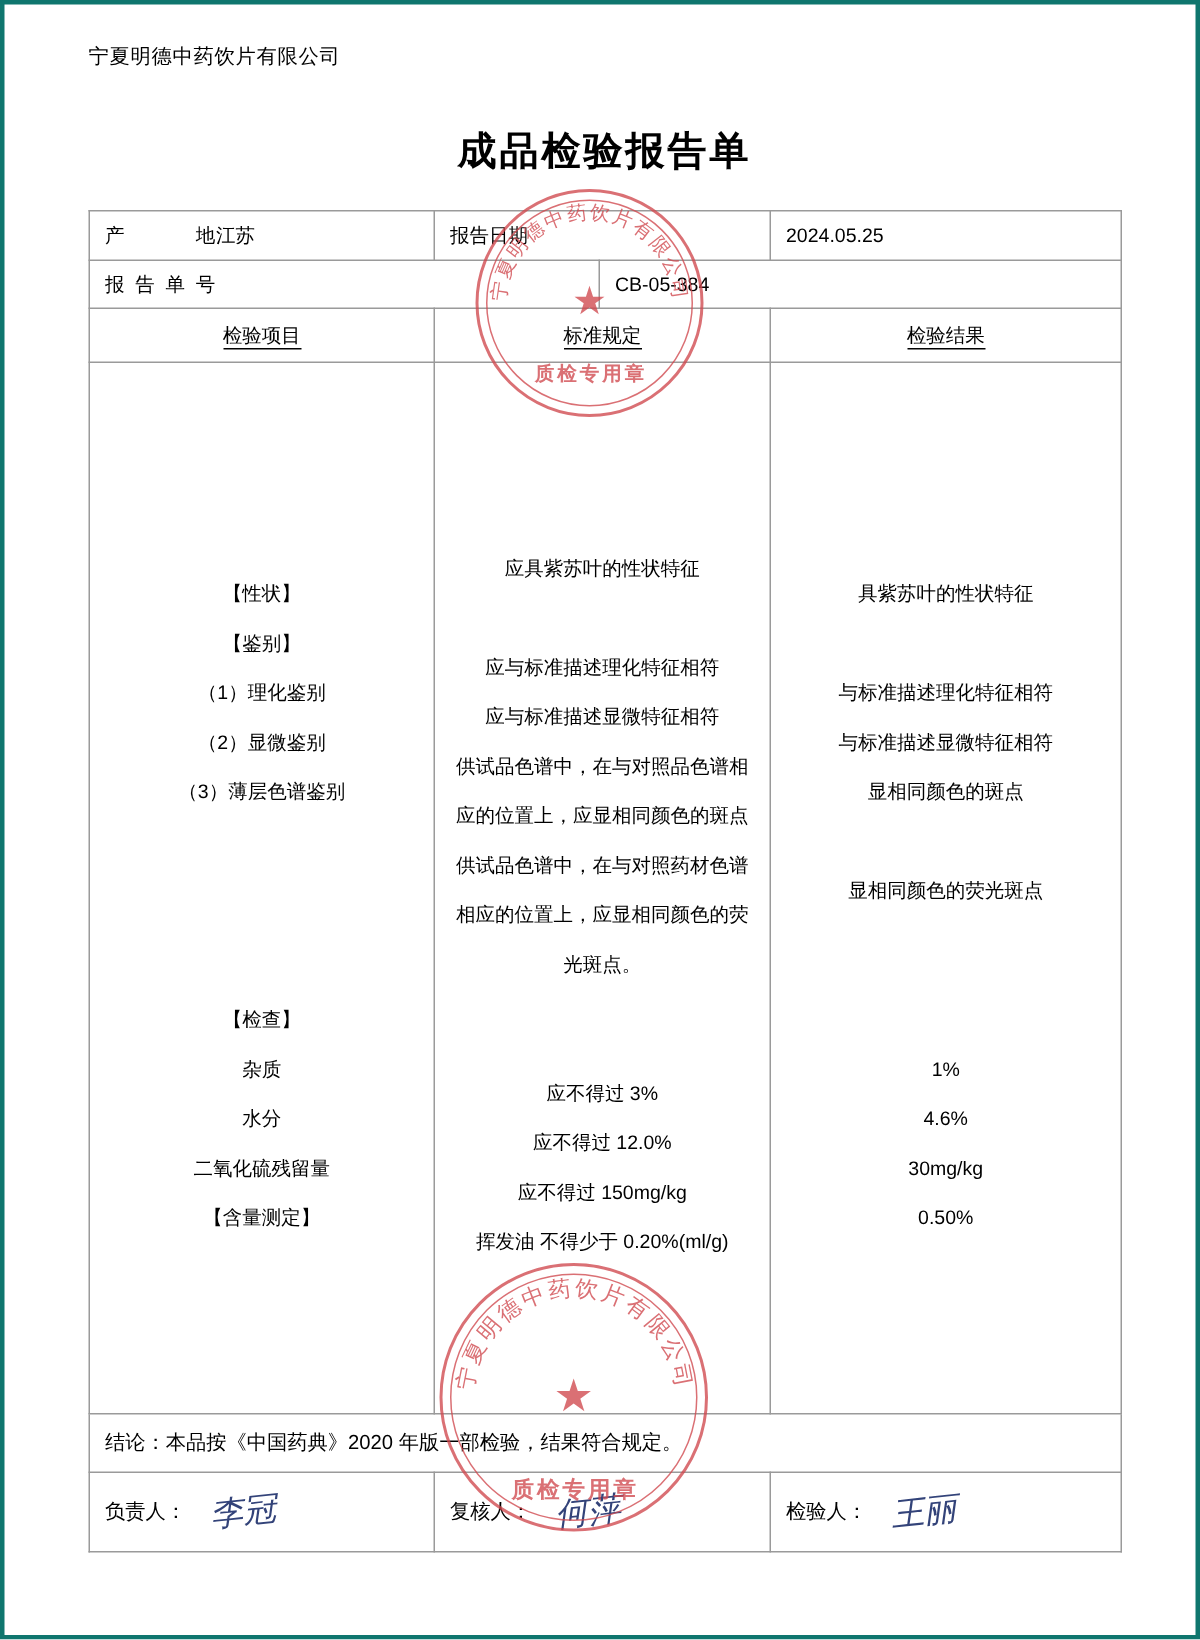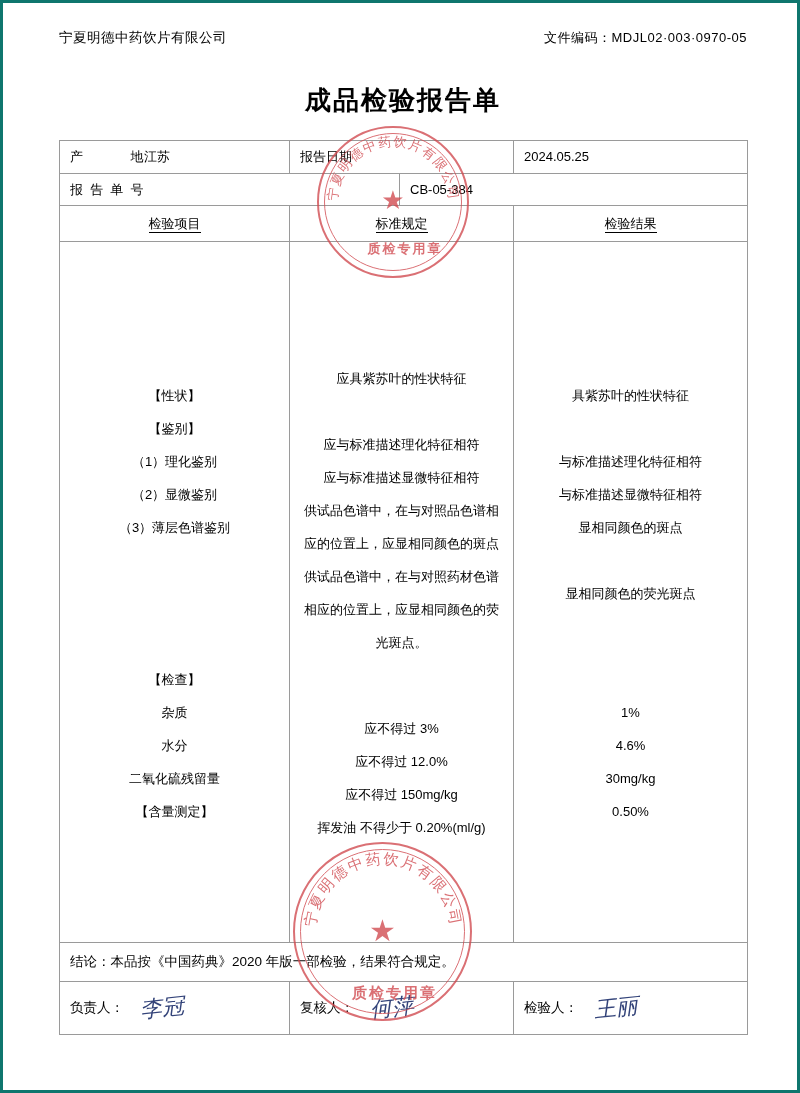--- a/index.html
+++ b/index.html
@@ -165,21 +165,21 @@
     line-height: 1;
     color: #d0484e;
   }
   .stamp .arc {
     position: absolute;
     left: 0; top: 0; width: 100%; height: 100%;
   }
   .stamp .arc svg { width: 100%; height: 100%; display: block; }
   .stamp .bottom-text {
     position: absolute;
-    left: 12px;
+    left: 1px;
     bottom: 16px;
     width: 100%;
     text-align: center;
     font-family: "Liberation Sans", sans-serif;
     font-size: 15px;
     letter-spacing: 2px;
     font-weight: bold;
     color: #d0484e;
   }
   #stamp-top {
@@ -198,23 +198,20 @@
   }
 </style>
 </head>
 <body>
 
 <div class="page">
   <div class="inner">
 
     <div class="header-row">
       <div class="header-left">宁夏明德中药饮片有限公司</div>
-      <div class="header-right">
-        <span>文件编码：</span><span>MDJL02·003·0970-05</span>
-      </div>
     </div>
 
     <div class="title">成品检验报告单</div>
 
     <table class="main">
       <colgroup>
         <col style="width:78px">
         <col style="width:152px">
         <col style="width:110px">
         <col style="width:114px">

